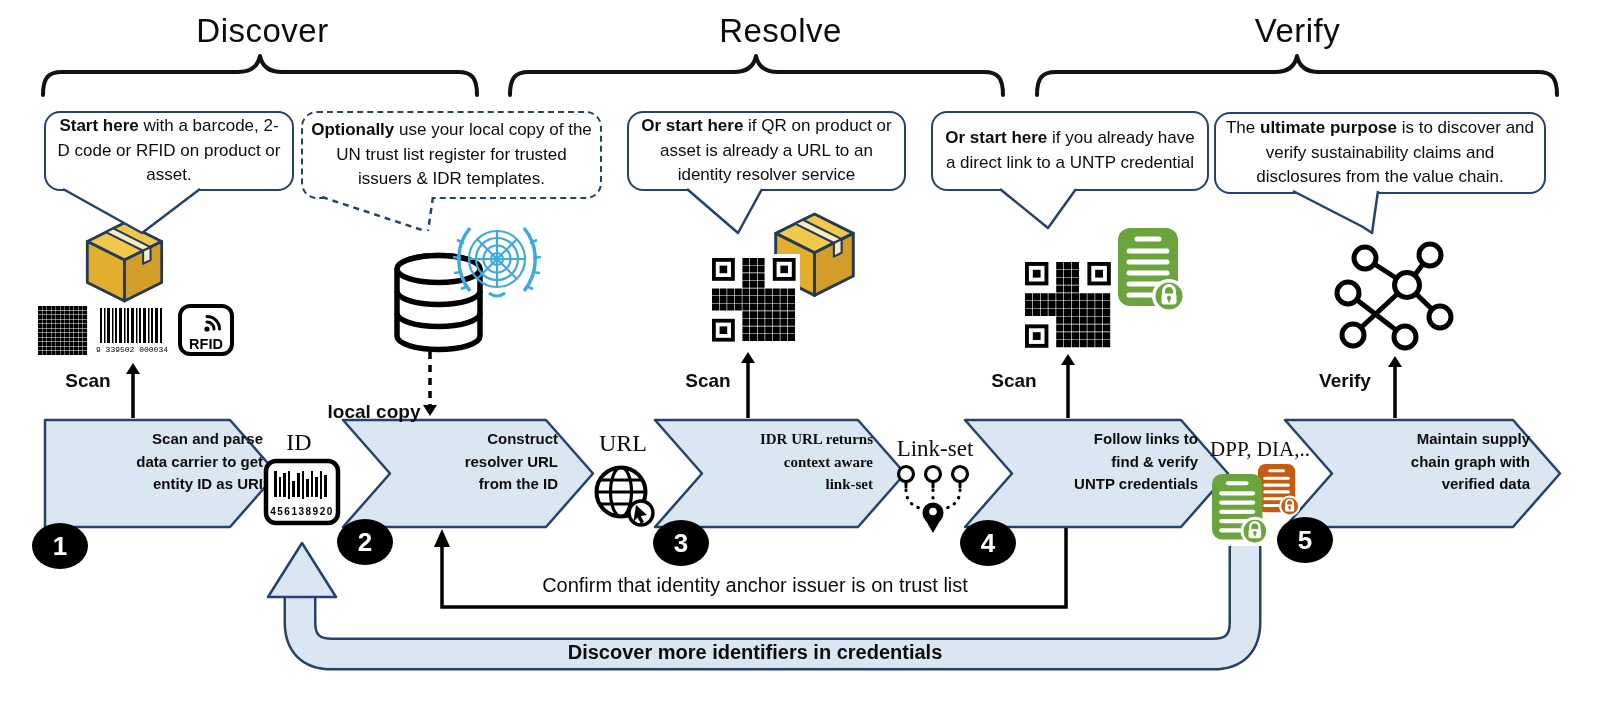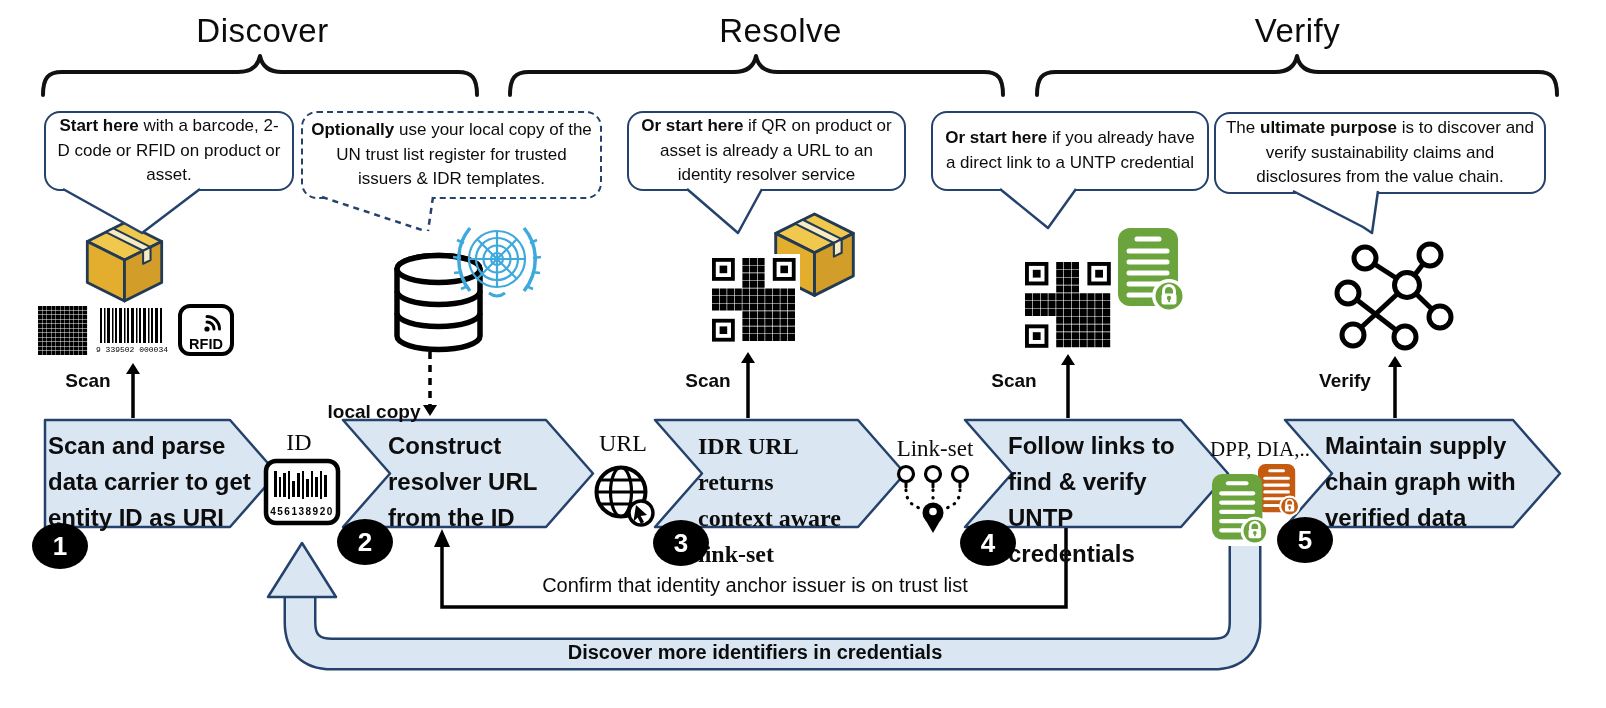--- a/index.html
+++ b/index.html
@@ -6,21 +6,21 @@
   #stage{position:relative;width:1606px;height:708px;background:#fff;overflow:hidden;
          font-family:"Liberation Sans",sans-serif;color:#0c0c0c;}
   .abs{position:absolute;}
   svg.layer{position:absolute;left:0;top:0;pointer-events:none;}
   .phase{font-size:33px;font-weight:400;text-align:center;letter-spacing:0.5px;}
   .callout{background:#fff;border:2.5px solid #24426b;border-radius:16px;
            font-size:17px;line-height:1.45;text-align:center;
            display:flex;align-items:center;justify-content:center;padding:2px 8px;box-sizing:border-box;}
   .callout.dashed{border-style:dashed;}
   .callout b{font-weight:bold;}
-  .stept{font-size:24px;font-weight:bold;line-height:1.5;text-align:left;white-space:pre-line;color:#0d0d0d;}
+  .stept{font-size:15px;font-weight:bold;line-height:1.5;text-align:right;white-space:pre-line;color:#0d0d0d;}
   .lbl{font-size:19px;text-align:center;font-weight:bold;}
   .biglbl{font-size:24px;text-align:center;font-family:Liberation Serif, serif;}
   .badge{width:56px;height:46px;background:#000;border-radius:50%;color:#fff;
          font-size:26px;font-weight:bold;text-align:center;line-height:46px;}
   .feed{font-size:20px;text-align:center;}
   .feed.bold{font-weight:bold;}
 </style>
 </head>
 <body>
 

